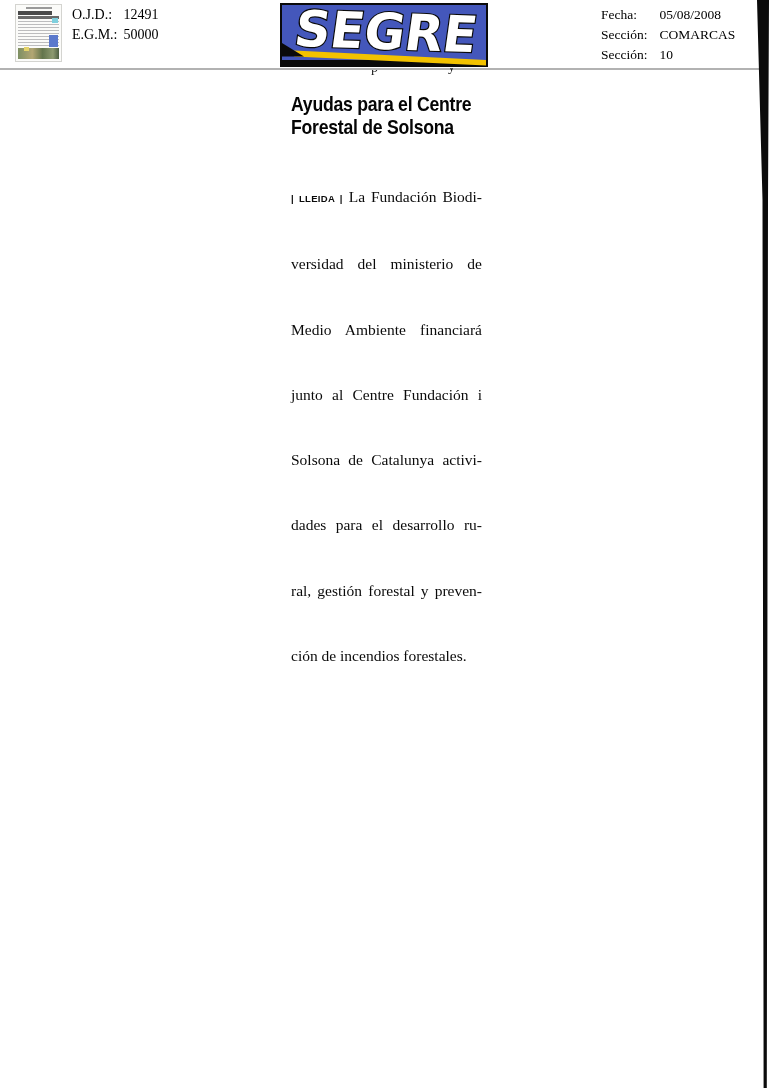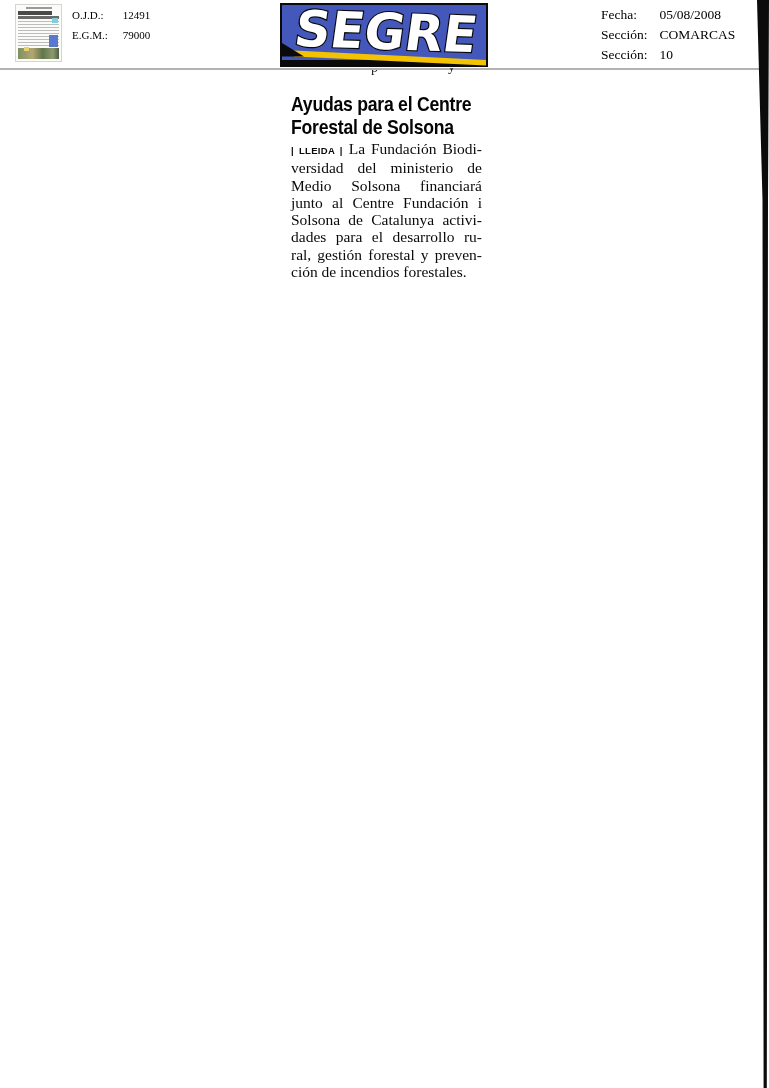--- a/index.html
+++ b/index.html
@@ -6,21 +6,21 @@
   #page{
     position:relative;
     width:769px;height:1088px;
     background:#ffffff;
     overflow:hidden;
     font-family:"Liberation Serif","DejaVu Serif",serif;
     color:#000;
   }
 
   
-  .circ-block{position:absolute;left:72px;top:5px;font-size:11px;line-height:20px;}
+  .circ-block{position:absolute;left:72px;top:5px;font-size:14px;line-height:20px;}
   .circ-row{white-space:nowrap;}
   .circ-label{display:inline-block;width:48px;}
   .meta-block{position:absolute;left:601px;top:5px;font-size:13.5px;line-height:20px;}
   .meta-row{white-space:nowrap;}
   .meta-label{display:inline-block;width:55px;}
 
   
   .thumb{position:absolute;left:15px;top:4px;width:47px;height:58px;
          background:#fbfbf9;border:1px solid #d4d4d0;box-sizing:border-box;}
   .thumb-mast{position:absolute;left:10px;top:2px;width:26px;height:2px;background:#9a9a9a;}
@@ -52,21 +52,21 @@
   #cutfrag-right{left:448px;top:68px;height:9px;}
   #cutfrag-right > span{margin-top:-9px;}
 
   
   .article-title{position:absolute;left:291px;top:92px;
       font-family:"Liberation Sans","DejaVu Sans",sans-serif;
       font-weight:bold;font-size:21px;line-height:23px;letter-spacing:-0.3px;
       transform:scaleX(0.84);transform-origin:left top;white-space:nowrap;color:#050505;}
   .article-body{position:absolute;left:291px;top:140px;width:191px;
       font-size:15.5px;line-height:17.3px;color:#0a0a0a;}
-  .bline{text-align:justify;text-align-last:justify;white-space:normal;}
+  .bline{text-align:justify;text-align-last:justify;white-space:normal;margin-top:48px;}
   .bline.last{text-align-last:left;}
   .dateline{font-family:"Liberation Sans","DejaVu Sans",sans-serif;
       font-size:9.5px;font-weight:bold;letter-spacing:0.3px;}
 </style>
 </head>
 <body>
 
 <div id="page">
 
   <div class="thumb">
@@ -81,21 +81,21 @@
     </div>
   </div>
 
   <div class="circ-block">
     <div class="circ-row">
       <span class="circ-label">O.J.D.:</span>
       <span>12491</span>
     </div>
     <div class="circ-row">
       <span class="circ-label">E.G.M.:</span>
-      <span>79000</span>
+      <span>50000</span>
     </div>
   </div>
 
   <svg class="logo" viewBox="0 0 208 64" preserveAspectRatio="none">
     <rect x="0" y="0" width="208" height="64" fill="#0a0a0a"></rect>
     <rect x="2" y="2" width="204" height="55" fill="#4457bb"></rect>
     <polygon points="14,47.5 206,57 206,62.5 14,53.5" fill="#f3c200"></polygon>
     <polygon points="2,40 24,53.5 2,53.5" fill="#0a0a0a"></polygon>
     <text x="109" y="46" text-anchor="middle" font-family="DejaVu Sans, Liberation Sans, sans-serif" font-size="50" font-weight="bold" textLength="182" lengthAdjust="spacingAndGlyphs" stroke-width="2.4" paint-order="stroke" transform="rotate(2,104,32) skewX(-6)" fill="#ffffff" stroke="#0a0a0a">SEGRE</text>
   </svg>
@@ -125,21 +125,21 @@
   </div>
 
   <div class="article-title">
     <div>Ayudas para el Centre</div>
     <div>Forestal de Solsona</div>
   </div>
 
   <div class="article-body">
     <div class="bline"><span class="dateline">| LLEIDA |</span> <span>La Fundación Biodi-</span></div>
     <div class="bline">versidad del ministerio de</div>
-    <div class="bline">Medio Solsona financiará</div>
+    <div class="bline">Medio Ambiente financiará</div>
     <div class="bline">junto al Centre Fundación i</div>
     <div class="bline">Solsona de Catalunya activi-</div>
     <div class="bline">dades para el desarrollo ru-</div>
     <div class="bline">ral, gestión forestal y preven-</div>
     <div class="bline last">ción de incendios forestales.</div>
   </div>
 
   <svg class="scan-edge" viewBox="0 0 14 1088" preserveAspectRatio="none">
     <polygon points="2,0 14,0 13,200 11.8,1088 8.6,1088 7.5,200" fill="#0b0b0b"></polygon>
   </svg>

